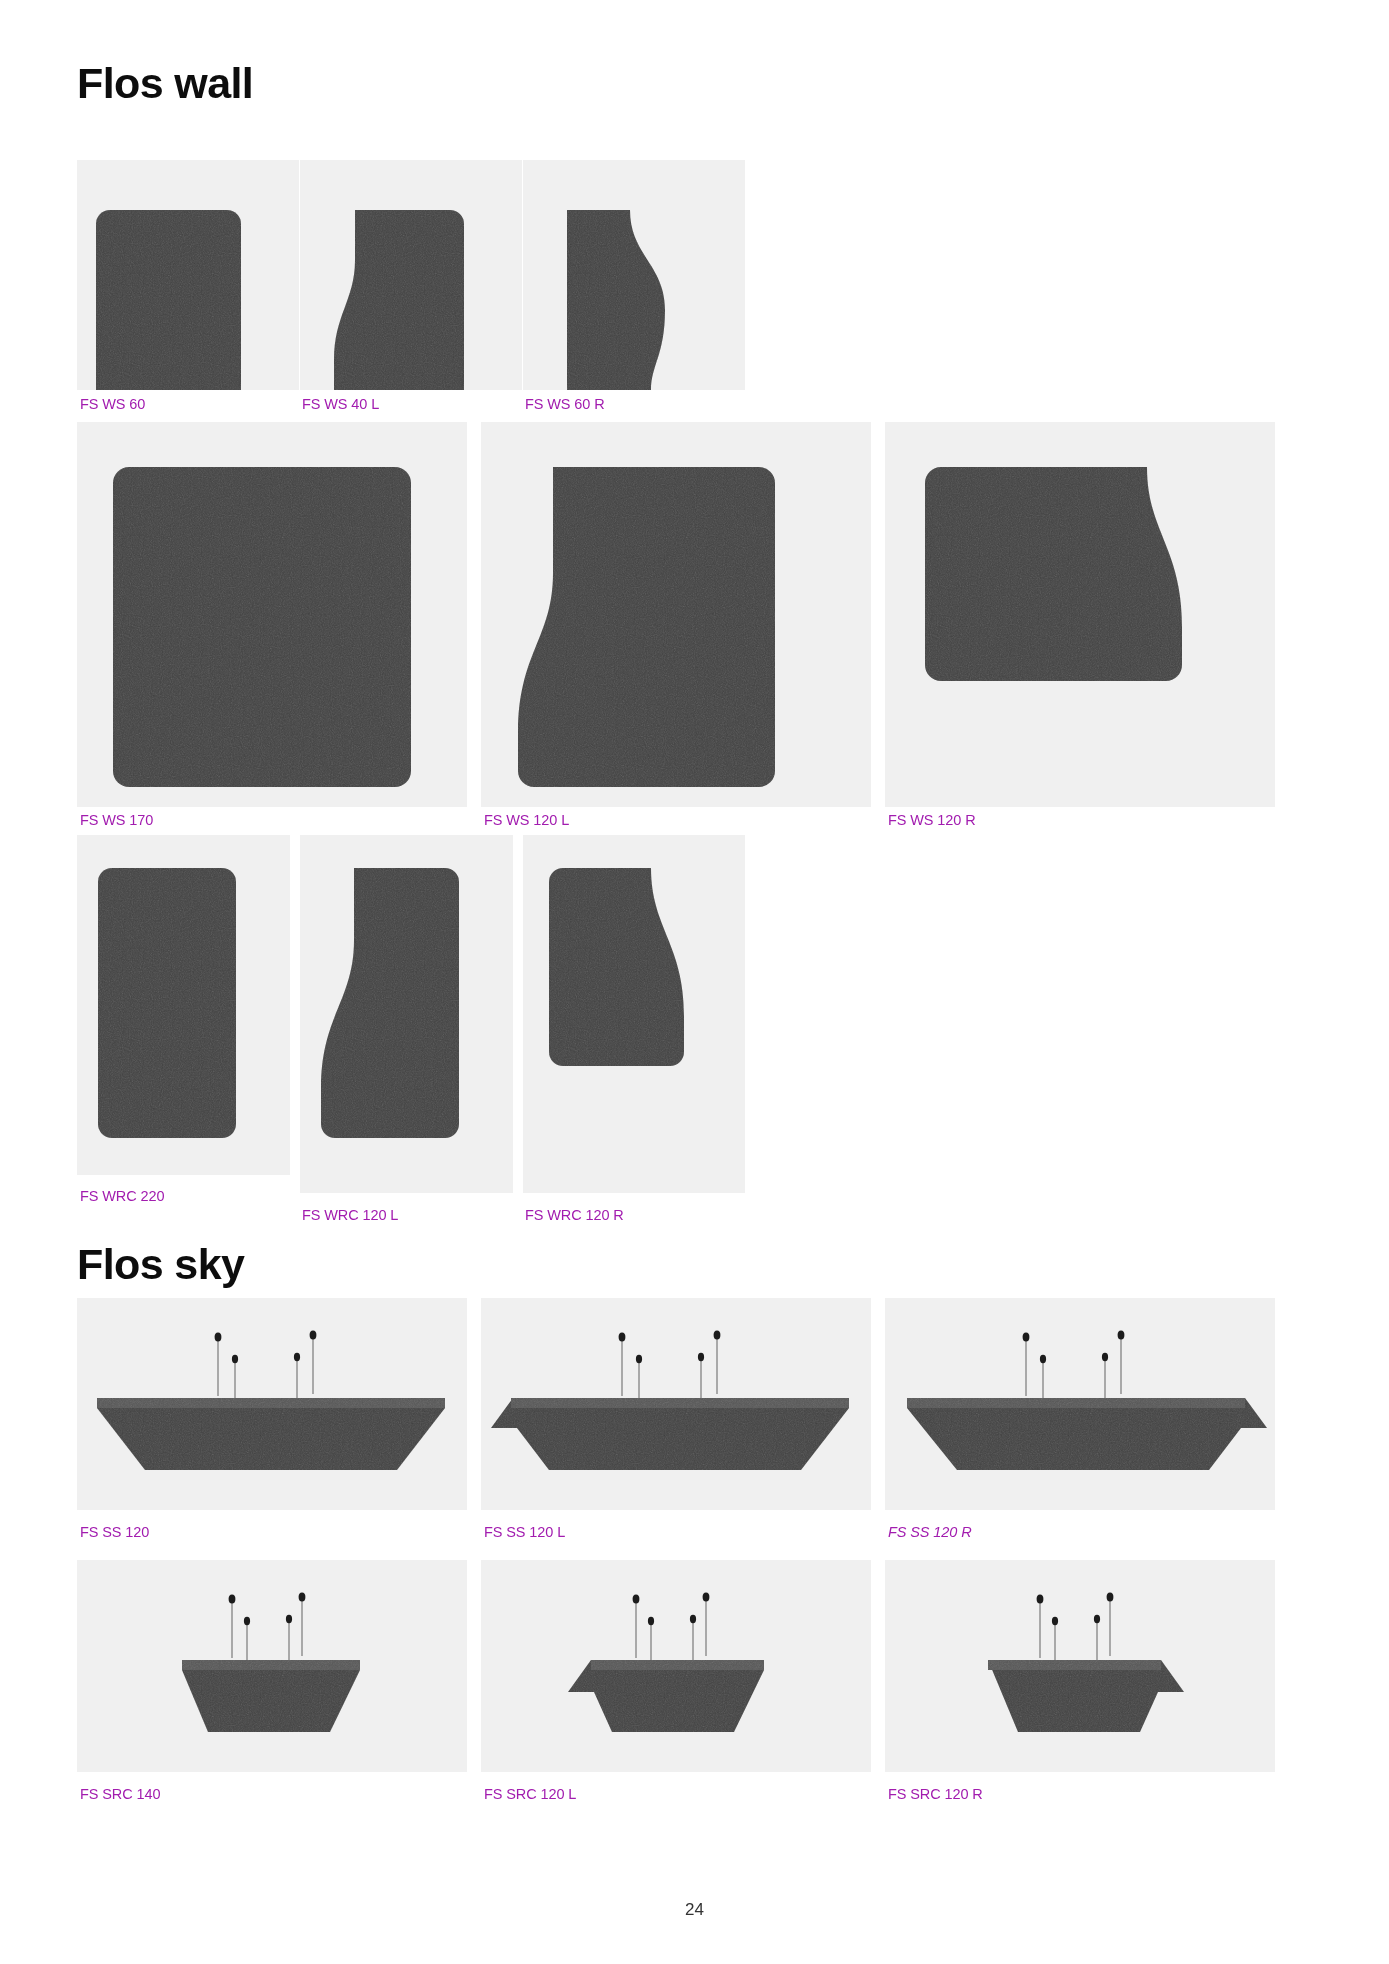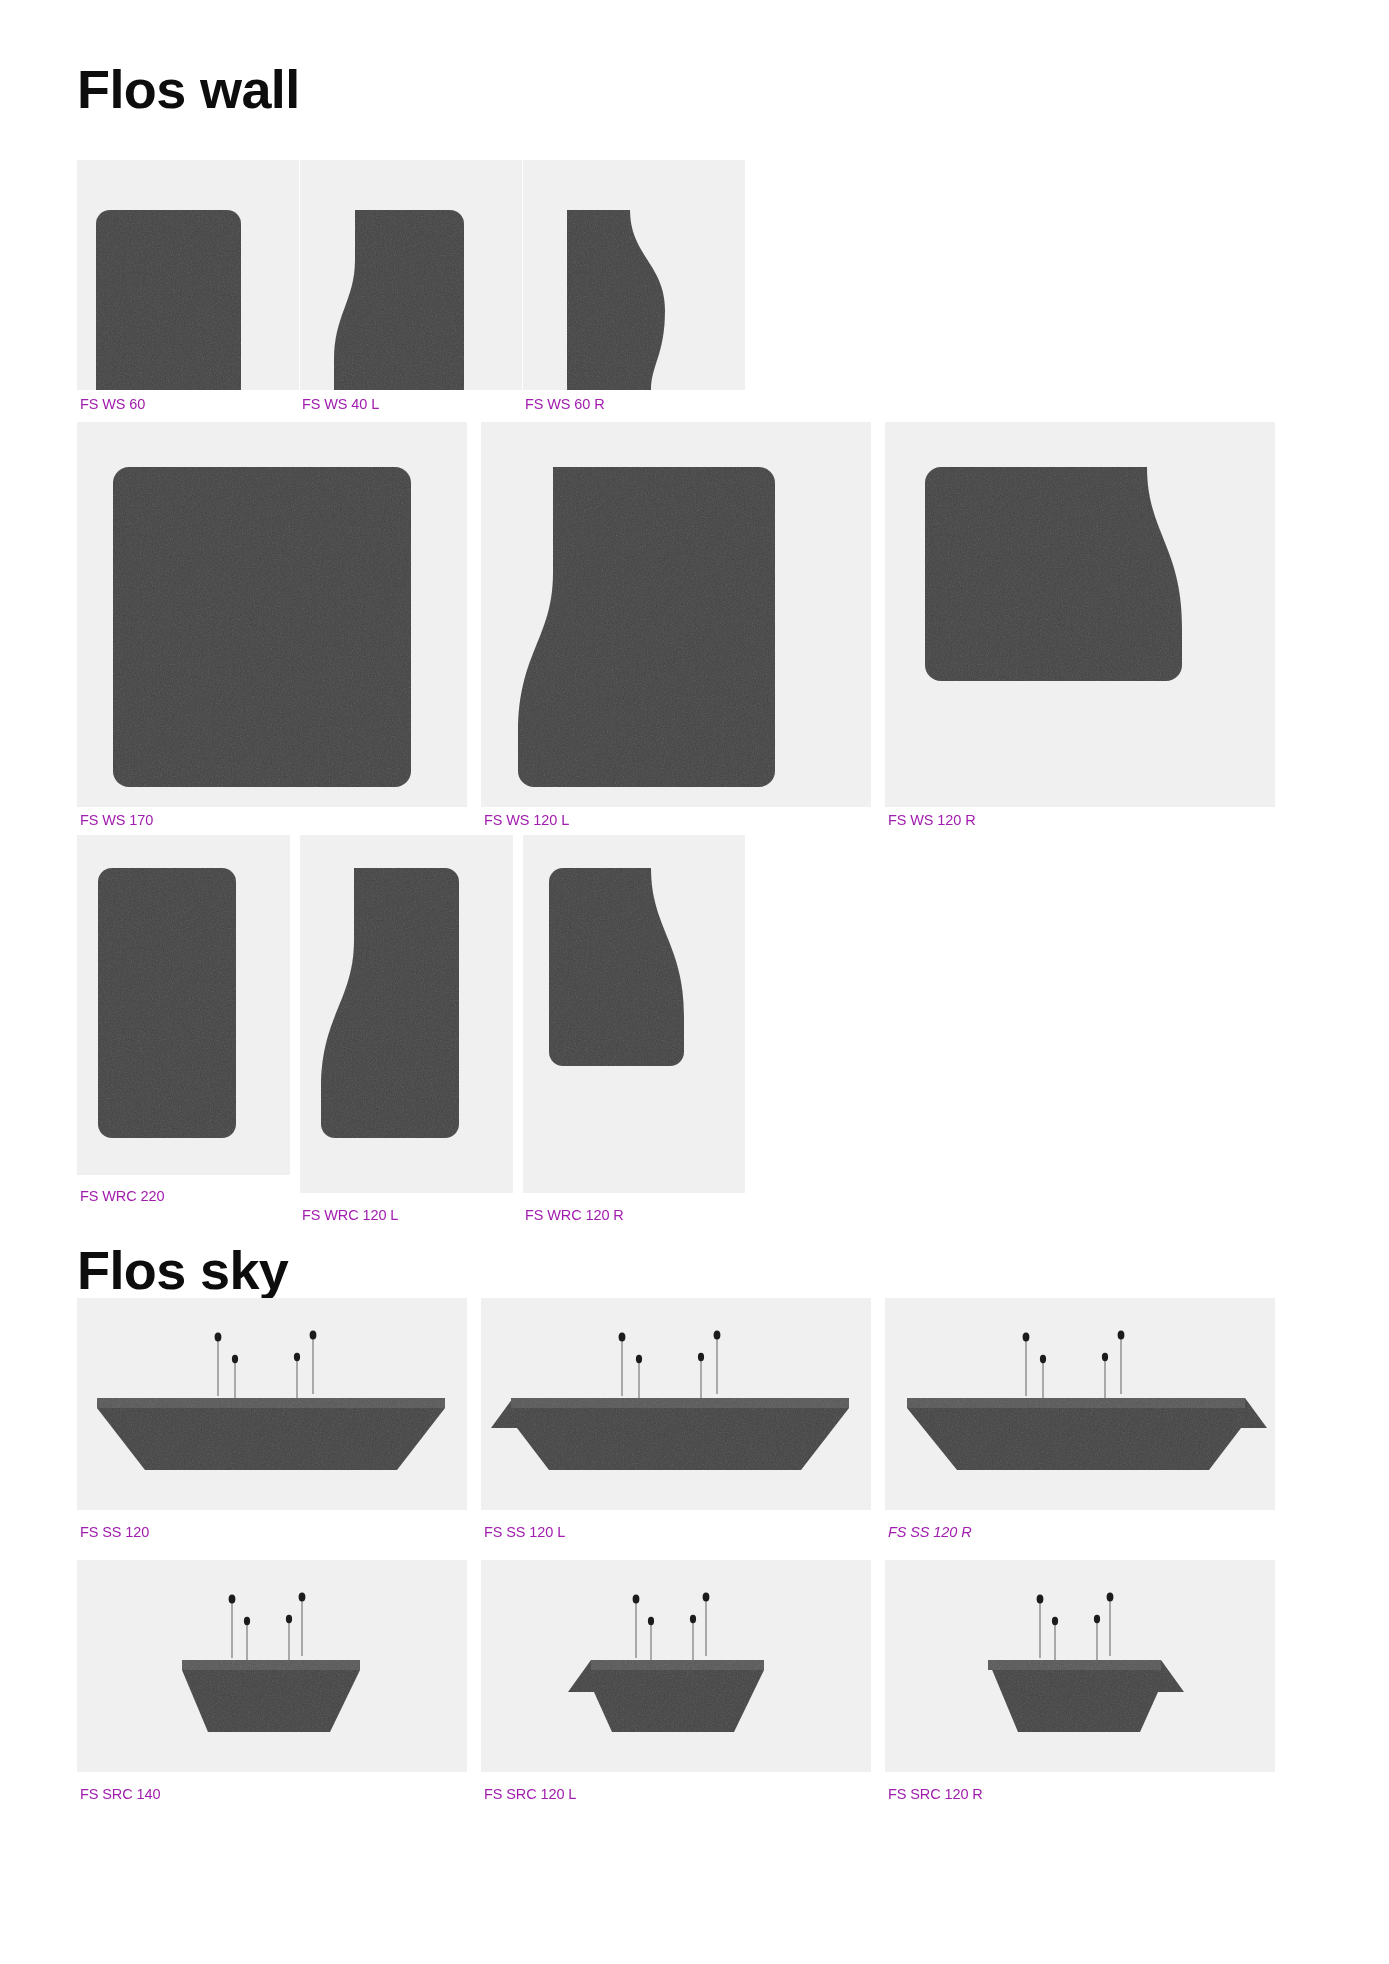--- a/index.html
+++ b/index.html
@@ -16,21 +16,21 @@
     height:1964px;
     background:#fff;
     overflow:hidden;
   }
 
   
   .section-title {
     position:absolute;
     font-family:"Liberation Sans", sans-serif;
     font-weight:bold;
-    font-size:54px;
+    font-size:43px;
     letter-spacing:-0.6px;
     color:#0d0d0d;
     line-height:1;
   }
   #title-wall { left:77px; top:62px; }
   #title-sky  { left:77px; top:1243px; }
 
   
   .tile {
     position:absolute;
@@ -279,14 +279,15 @@
         <ellipse cx="225" cy="37" rx="3.4" ry="4.6"></ellipse>
         <ellipse cx="170" cy="61" rx="3.1" ry="4.2"></ellipse>
         <ellipse cx="212" cy="59" rx="3.1" ry="4.2"></ellipse>
       </g>
       <path d="M103,100 h173 l23,32 l-26,0 l-18,40 h-122 l-30,-72 z" fill="#878787" filter="url(#fabric)"></path>
       <path d="M103,100 h173 v10 h-173 z" fill="#9a9a9a" filter="url(#fabricSoft)"></path>
     </svg>
   </div>
   <div class="caption" style="left:888px; top:1787px;">FS SRC 120 R</div>
 
+  <div class="page-number">24</div>
 
 </div>
 
 </body></html>

